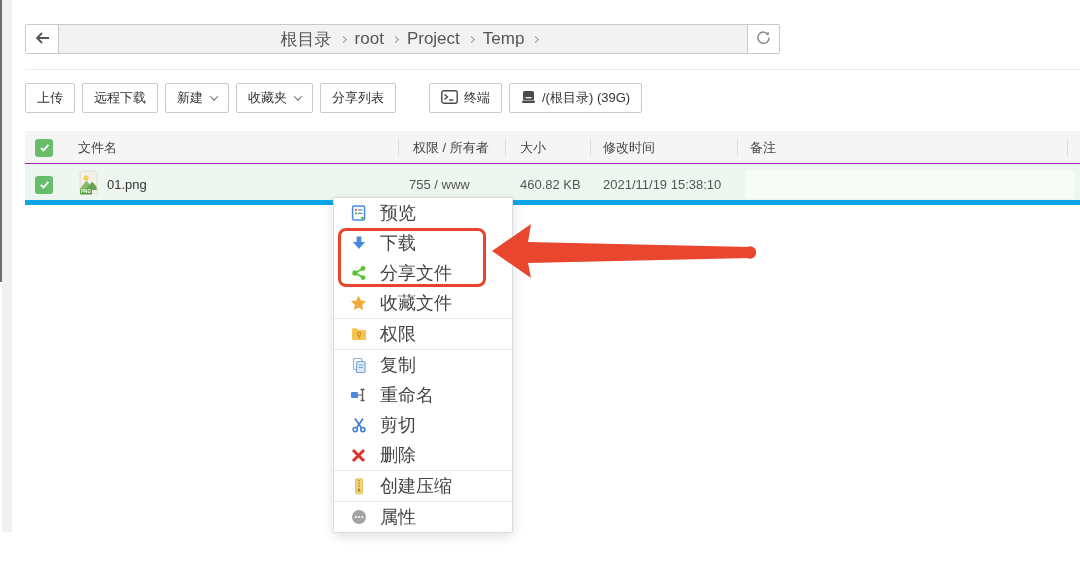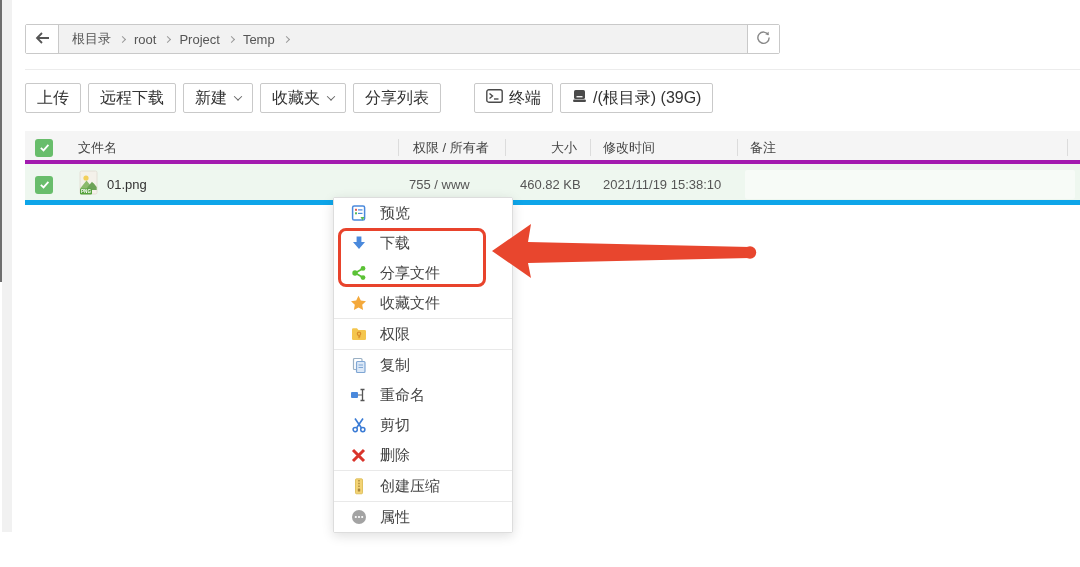--- a/index.html
+++ b/index.html
@@ -10,59 +10,59 @@
   
   #edge-dark { left:0; top:8; width:2px; height:282px; background:#6e6e6e; }
   #edge-gray { left:2px; top:8; width:10px; height:532px; background:#f1f1f1; }
 
   
   #pathbar { left:25px; top:24px; width:755px; height:30px; display:flex;
     border:1px solid #c9c9c9; border-radius:2px; background:#f2f2f2; }
   #back-btn { width:33px; background:#fff; border-right:1px solid #c9c9c9;
     display:flex; align-items:center; justify-content:center; cursor:pointer; }
   #crumbs { flex:1; display:flex; align-items:center; padding-left:13px; gap:9px;
-    font-size:13px; color:#555; }
+    font-size:17px; color:#555;justify-content:center; }
   .crumb { cursor:pointer; }
   .chev { width:5px; height:5px; border-right:1.4px solid #999; border-top:1.4px solid #999;
     transform:rotate(45deg); display:inline-block; }
   #refresh-btn { width:32px; background:#fff; border-left:1px solid #c9c9c9;
     display:flex; align-items:center; justify-content:center; cursor:pointer; }
 
   #top-divider { left:25px; top:69px; width:1055px; height:1px; background:#ececec; }
 
   
   #toolbar { left:25px; top:83px; display:flex; align-items:center; }
   .tbtn { height:30px; padding:0 11px; border:1px solid #c9c9c9; border-radius:2px;
-    background:#fff; font-size:16px; color:#333; display:flex; align-items:center;
+    background:#fff; font-size:13px; color:#333; display:flex; align-items:center;
     gap:6px; margin-right:7px; cursor:pointer; white-space:nowrap; }
   .caret { width:6px; height:6px; border-right:1.4px solid #666; border-bottom:1.4px solid #666;
     transform:rotate(45deg) translate(-1px,-1px); display:inline-block; margin-left:2px; }
   .tbtn.gap-lg { margin-left:26px; }
   .tbtn.gap-md { }
 
   
   #table { left:25px; top:131px; width:1055px; }
   #thead { position:relative; height:33px; background:#f5f5f5;
-    border-bottom:4px solid #a21caf; font-size:13px; color:#444; }
+    border-bottom:1px solid #a21caf; font-size:13px; color:#444; }
   .hcell { position:absolute; top:0; height:33px; display:flex; align-items:center; }
   .hsep { position:absolute; top:8px; width:1px; height:17px; background:#dcdcdc; }
   #frow { position:relative; height:41px; background:#eef7ef;
     border-bottom:5px solid #0ea5e9; font-size:13px; }
   .rcell { position:absolute; top:0; height:41px; display:flex; align-items:center; color:#555; }
   #remark-box { position:absolute; left:720px; top:6px; width:330px; height:29px;
     background:rgba(255,255,255,0.5); border-radius:2px; }
   .checkbox { width:18px; height:18px; background:#68bd6b; border-radius:3px;
     display:flex; align-items:center; justify-content:center; cursor:pointer; }
 
   
   #menu { left:333px; top:197px; width:180px; background:#fff;
     border:1px solid #ddd; border-radius:2px; box-shadow:0 3px 12px rgba(0,0,0,0.13);
     padding:0; z-index:5; }
   .mitem { height:30px; display:flex; align-items:center; padding-left:16px; gap:13px;
-    font-size:15px; color:#454545; cursor:pointer; background:#fff; }
+    font-size:18px; color:#454545; cursor:pointer; background:#fff; }
   .msep { height:1px; background:#e9e9e9; margin:0; }
   .micon { width:17px; height:17px; flex:0 0 17px; display:flex;
     align-items:center; justify-content:center; }
 
   
   #hl-rect { left:338px; top:228px; width:148px; height:59px;
     border:3px solid #e8432c; border-radius:8px; z-index:8; pointer-events:none; }
   #hl-arrow { left:485px; top:215px; z-index:8; pointer-events:none; }
 </style>
 </head>
@@ -141,21 +141,21 @@
       <span class="checkbox">
         <svg width="13" height="13" viewBox="0 0 16 16">
             <path d="M3.5 8.5 L6.8 11.6 L12.8 4.8" stroke="#fff" stroke-width="2.2" fill="none"></path>
           </svg>
       </span>
     </div>
     <div class="hcell" style="left:53px;">文件名</div>
     <div class="hsep" style="left:373px;"></div>
     <div class="hcell" style="left:388px;">权限 / 所有者</div>
     <div class="hsep" style="left:480px;"></div>
-    <div class="hcell" style="left:495px;margin-left:31px;">大小</div>
+    <div class="hcell" style="left:495px;">大小</div>
     <div class="hsep" style="left:565px;"></div>
     <div class="hcell" style="left:578px;">修改时间</div>
     <div class="hsep" style="left:712px;"></div>
     <div class="hcell" style="left:725px;">备注</div>
     <div class="hsep" style="left:1042px;"></div>
   </div>
 
   <div id="frow">
     <div class="rcell" style="left:10px;">
       <span class="checkbox">

